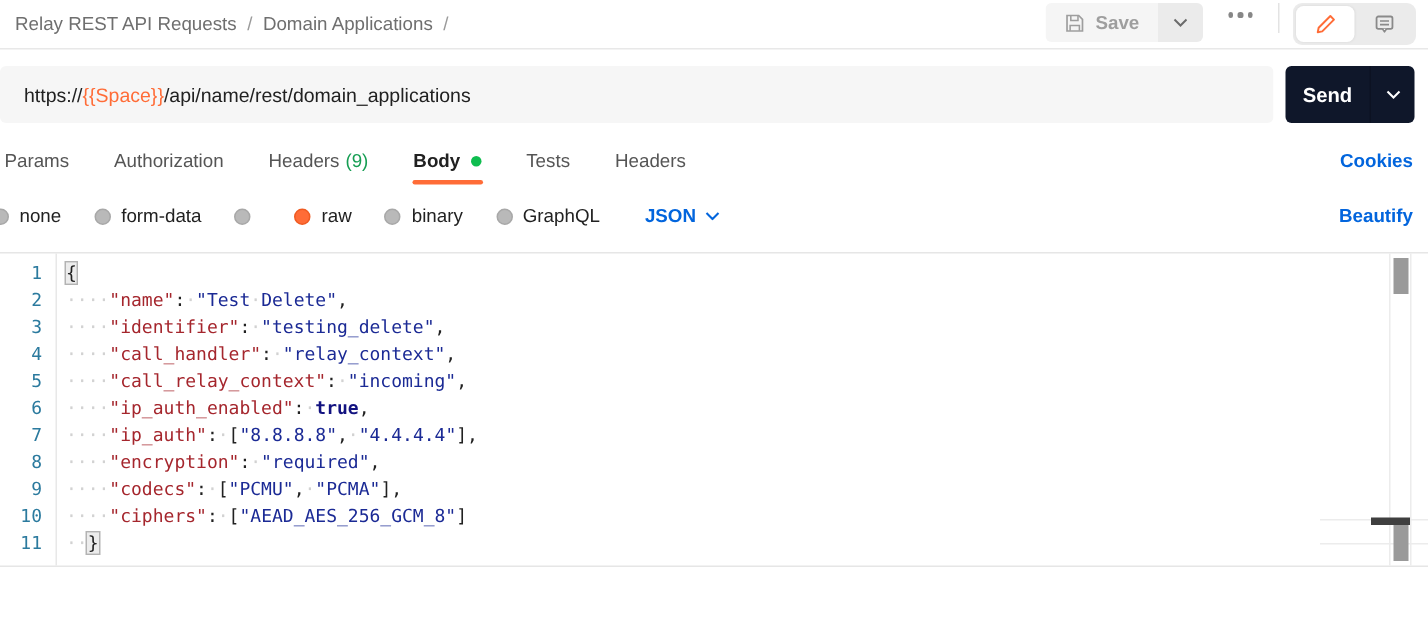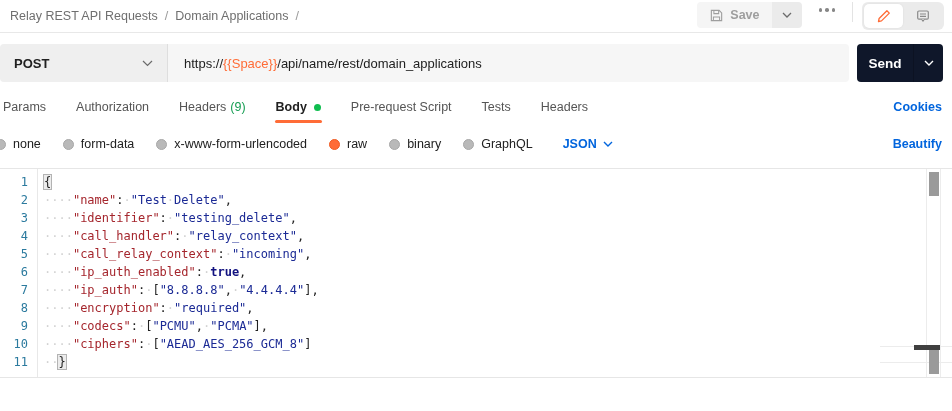--- a/index.html
+++ b/index.html
@@ -149,28 +149,20 @@
             <path d="M5 6 H11 M5 8.4 H11" stroke="#8a8a8a" stroke-width="1.1"></path>
           </svg>
         </span>
       </div>
     </div>
   </div>
 </div>
 
 <div class="req-bar">
   <div class="method-url">
-    <div class="method">
-      <span>POST</span>
-      <span class="chev">
-        <svg width="11" height="7" viewBox="0 0 11 7">
-            <path d="M1 1 L5.5 5.5 L10 1" stroke="#6b6b6b" stroke-width="1.2" fill="none"></path>
-          </svg>
-      </span>
-    </div>
     <div class="url-field">
       <span>https://</span>
         <span class="url-var">{{Space}}</span>
         <span>/api/name/rest/domain_applications</span>
     </div>
   </div>
   <div class="send-group">
     <div class="send-main">
       <span>Send</span>
     </div>
@@ -194,23 +186,20 @@
       </span>
       <span class="tab">
         <span>Headers</span>
         <span class="count">(9)</span>
       </span>
       <span class="tab active">
         <span>Body</span>
         <span class="dot"></span>
       </span>
       <span class="tab">
-        <span>Pre-request Script</span>
-      </span>
-      <span class="tab">
         <span>Tests</span>
       </span>
       <span class="tab">
         <span>Headers</span>
       </span>
     </span>
   <span class="cookies-link">Cookies</span>
 </div>
 
 <div class="body-bar">
@@ -218,21 +207,20 @@
       <span class="mode">
         <span class="radio"></span>
         <span>none</span>
       </span>
       <span class="mode">
         <span class="radio"></span>
         <span>form-data</span>
       </span>
       <span class="mode">
         <span class="radio"></span>
-        <span>x-www-form-urlencoded</span>
       </span>
       <span class="mode selected">
         <span class="radio"></span>
         <span>raw</span>
       </span>
       <span class="mode">
         <span class="radio"></span>
         <span>binary</span>
       </span>
       <span class="mode">

